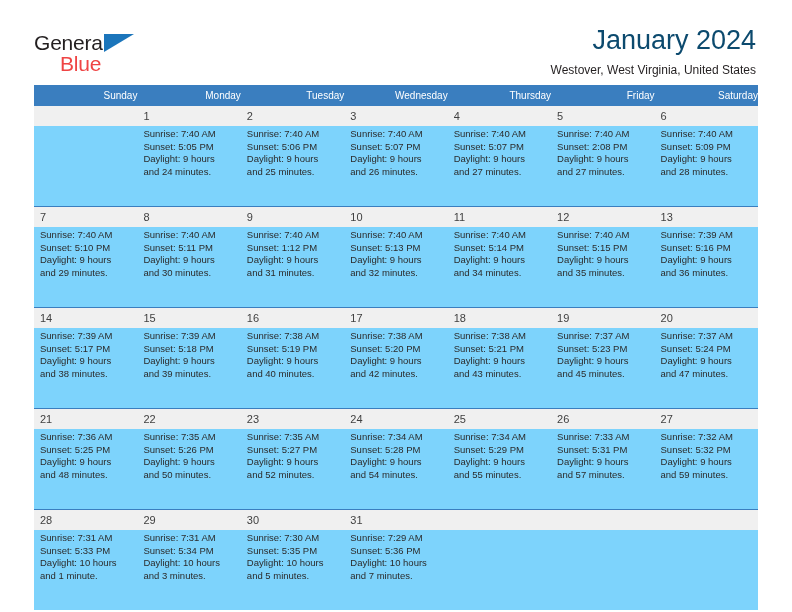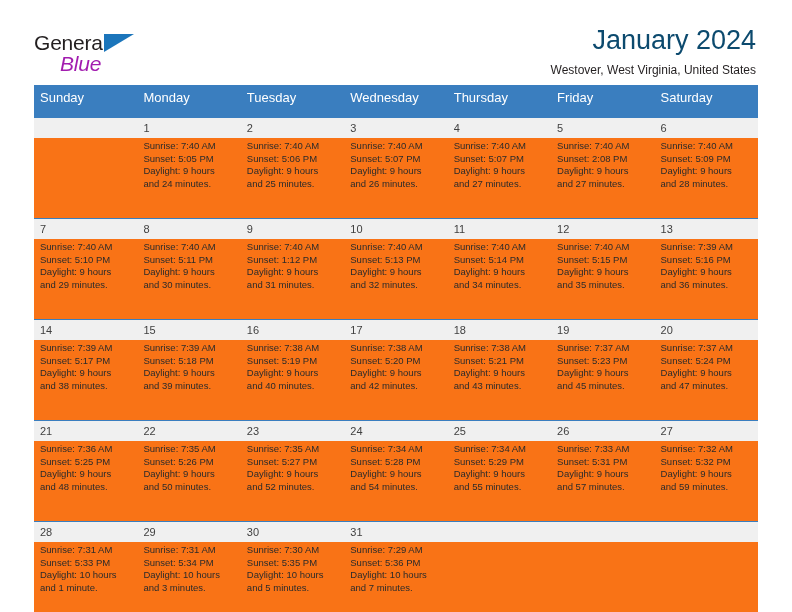--- a/index.html
+++ b/index.html
@@ -25,27 +25,26 @@
   .logo { position: relative; width: 130px; padding-top: 4px; }
   .logo-general {
     font-size: 21px;
     color: #231f20;
     letter-spacing: -0.2px;
     line-height: 20px;
     display: block;
   }
   .logo-blue {
     font-size: 21px;
-    color: #a21caf;
+    color: #ef4444;
     letter-spacing: -0.2px;
     line-height: 20px;
     display: block;
     margin-left: 26px;
     margin-top: 1px;
-    font-style: italic;
   }
   .logo-triangle {
     position: absolute;
     left: 70px;
     top: 5px;
     width: 0; height: 0;
     border-left: 30px solid #1b75bb;
     border-bottom: 18px solid transparent;
   }
   .title-wrap { text-align: right; padding-top: 0px; }
@@ -66,44 +65,44 @@
   
   .calendar {
     margin: 10px 34px 0 34px;
     width: 724px;
     border-collapse: collapse;
     table-layout: fixed;
   }
   .calendar th {
     background: #3a7ebf;
     color: #ffffff;
-    font-size: 13px;
+    font-size: 10px;
     font-weight: normal;
-    text-align: left;
-    padding: 5px 0 13px 6px;
+    text-align: right;
+    padding: 5px 0 5px 6px;
     border: none;
   }
   .week-sep td {
     height: 1px;
     padding: 0;
     background: #3a7ebf;
     line-height: 0;
     font-size: 0;
   }
   .daynum-row td {
     background: #f0f0f0;
     font-size: 11px;
     color: #3f3f3f;
     padding: 4px 0 4px 6px;
     height: 18px;
     vertical-align: top;
     border: none;
   }
   .detail-row td {
-    background: #f97316;
+    background: #7dd3fc;
     font-size: 9.5px;
     color: #2b2b2b;
     padding: 2px 5px 10px 6px;
     vertical-align: top;
     line-height: 12.6px;
     height: 80px;
     border: none;
   }
   .detail-row td div { white-space: nowrap; }
 </style>

